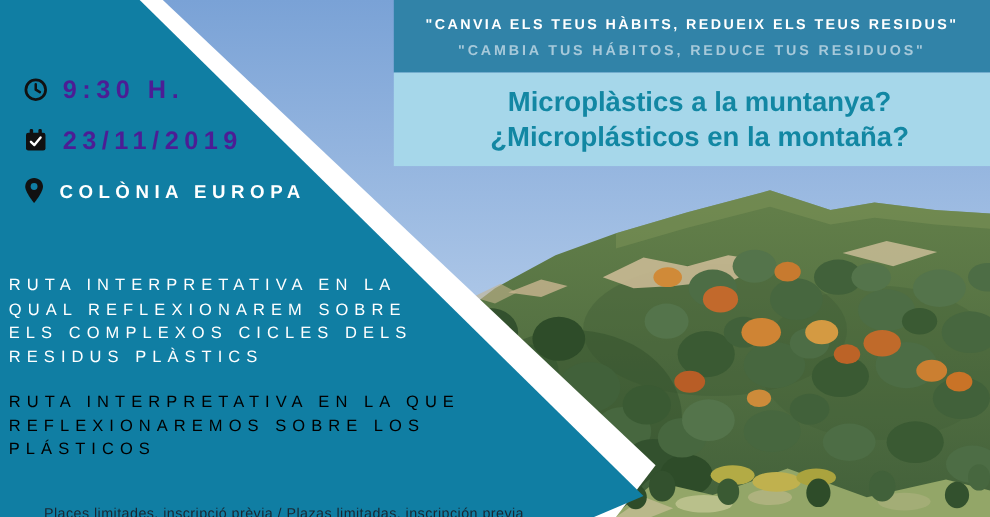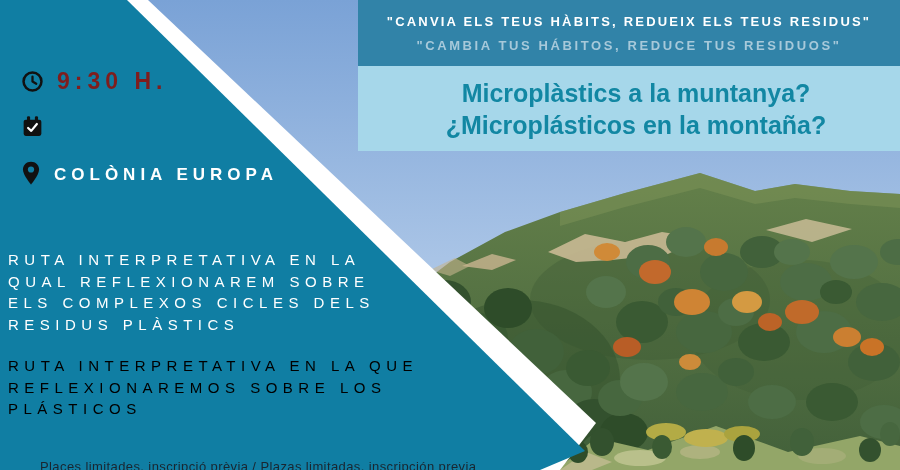--- a/index.html
+++ b/index.html
@@ -21,21 +21,21 @@
     background:#A6D7EA;z-index:4;display:flex;flex-direction:column;
     justify-content:center;align-items:center;
   }
   .banner-title div{color:#1287A3;font-size:25px;font-weight:bold;line-height:32px;white-space:nowrap;}
   
   .info-row{position:absolute;left:20px;display:flex;align-items:center;z-index:5;}
   .info-row .ic{flex:0 0 auto;margin-right:12px;display:block;}
   .row-time{top:68px;}
   .row-date{top:114px;}
   .row-loc{top:160px;align-items:center;}
-  .big-white{color:#7f1d1d;font-weight:bold;font-size:23px;letter-spacing:5px;white-space:nowrap;}
+  .big-white{color:#4c1d95;font-weight:bold;font-size:23px;letter-spacing:5px;white-space:nowrap;}
   .loc-main{color:#fff;font-weight:bold;font-size:17px;letter-spacing:5px;white-space:nowrap;}
   .loc-sub{color:#fff;font-weight:bold;font-size:13px;letter-spacing:5px;margin-top:5px;white-space:nowrap;}
   
   .para{position:absolute;left:8px;z-index:5;}
   .para div{font-size:15px;letter-spacing:5.5px;line-height:21.5px;white-space:nowrap;font-weight:400;}
   .para-ca{top:249px;}
   .para-ca div{color:#ffffff;}
   .para-es{top:355px;}
   .para-es div{color:#000000;}
   .deadline{
@@ -169,20 +169,21 @@
     <span class="big-white">9:30 H.</span>
   </div>
 
   <div class="info-row row-date">
     <svg class="ic" width="25" height="25" viewBox="0 0 24 24">
       <rect x="3.5" y="5.5" width="17" height="15.5" rx="2" fill="#111111"></rect>
       <rect x="6.7" y="2.2" width="3" height="5.2" rx="1.2" fill="#111111"></rect>
       <rect x="14.3" y="2.2" width="3" height="5.2" rx="1.2" fill="#111111"></rect>
       <path d="M7.8 13.4 L10.8 16.2 L16.2 9.6" fill="none" stroke="#ffffff" stroke-width="2.1" stroke-linecap="round" stroke-linejoin="round"></path>
     </svg>
+    <span class="big-white">23/11/2019</span>
   </div>
 
   <div class="info-row row-loc">
     <svg class="ic" width="22" height="30" viewBox="0 0 24 32">
       <path d="M12 1.5 C6.9 1.5 3.2 5.3 3.2 10.1 C3.2 16 12 26.5 12 26.5 C12 26.5 20.8 16 20.8 10.1 C20.8 5.3 17.1 1.5 12 1.5 Z" fill="#111111"></path>
       <circle cx="12" cy="10" r="3.4" fill="#107EA3"></circle>
     </svg>
     <div>
       <div class="loc-main">COLÒNIA EUROPA</div>
     </div>

